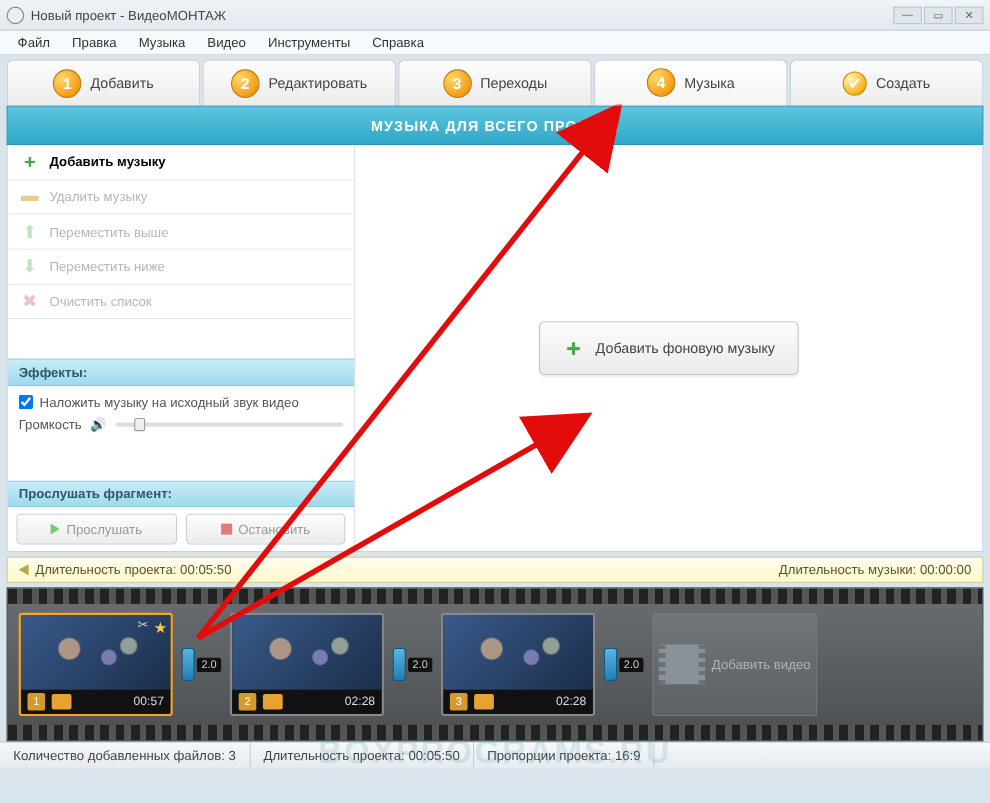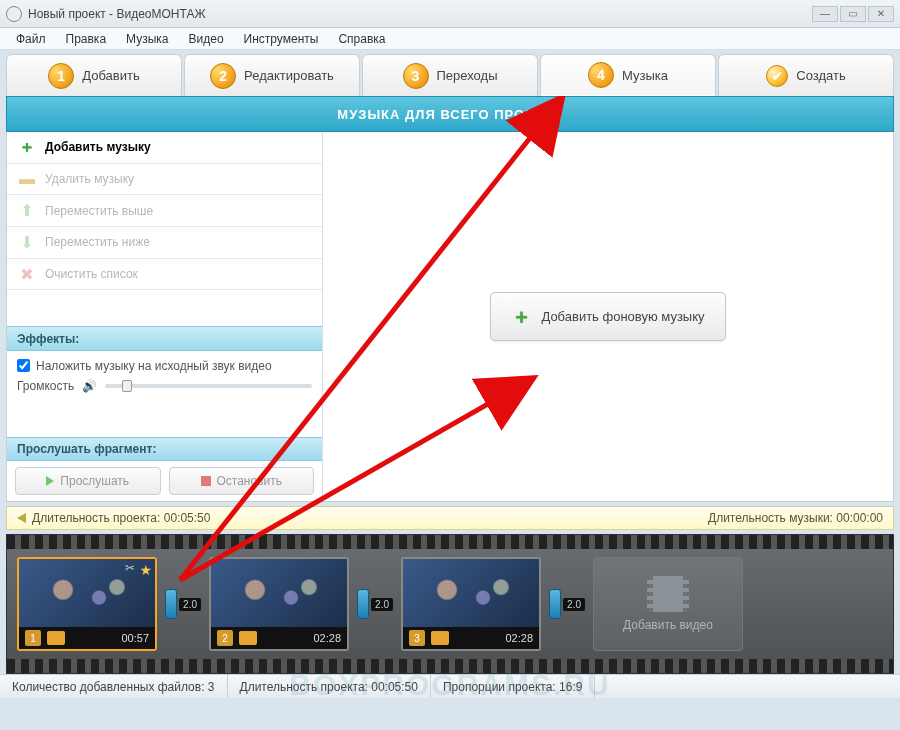--- a/index.html
+++ b/index.html
@@ -68,21 +68,21 @@
 .clip .bar .idx { width:16px; height:16px; background:#d49a2e; color:#fff; display:flex; align-items:center; justify-content:center; font-size:10px; border-radius:2px; }
 .clip .bar .pen { width:18px; height:14px; background:#e6a331; border-radius:2px; }
 .clip .bar .tm { margin-left:auto; }
 .clip .star { position:absolute; top:3px; right:3px; color:#f5c94a; font-size:14px; }
 .clip .scis { position:absolute; top:2px; right:20px; color:#ccc; font-size:12px; }
 
 .trans { width:36px; height:50px; display:flex; flex-direction:row; align-items:center; gap:2px; }
 .trans .box { width:34px; height:30px; background:linear-gradient(#5ab6e0,#1f7fb5); border:1px solid #0e5a87; border-radius:3px; }
 .trans .lab { font-size:10px; background:#111; color:#ccc; padding:1px 4px; border-radius:2px; }
 
-.add-video { width:150px; height:94px; background:rgba(255,255,255,0.08); border:1px solid #777; border-radius:3px; display:flex; flex-direction:column; align-items:center; justify-content:center; gap:6px; color:#aeb4b9; font-size:12px; cursor:pointer; }
+.add-video { width:150px; height:94px; background:rgba(255,255,255,0.08); border:1px solid #777; border-radius:3px; display:flex; flex-direction:row; align-items:center; justify-content:center; gap:6px; color:#aeb4b9; font-size:12px; cursor:pointer; }
 .film-icon { width:42px; height:36px; background:#8a9197; position:relative; border-radius:3px; }
 .film-icon::before,.film-icon::after { content:""; position:absolute; top:0; bottom:0; width:6px; background:repeating-linear-gradient(#6a7177 0 4px,#8a9197 4px 8px); }
 .film-icon::before { left:0; } .film-icon::after { right:0; }
 
 .statusbar { height:24px; background:linear-gradient(#f6f8fa,#e6ebef); border-top:1px solid #c8cfd5; display:flex; font-size:12px; color:#444; }
 .statusbar .cell { padding:0 12px; border-right:1px solid #c8cfd5; height:100%; display:flex; align-items:center; }
 
 .watermark { position:absolute; bottom:28px; left:0; right:0; text-align:center; font-size:30px; font-weight:bold; color:rgba(80,150,170,0.18); letter-spacing:2px; pointer-events:none; }
 
 svg.arrow-overlay { position:absolute; top:0; left:0; pointer-events:none; }

